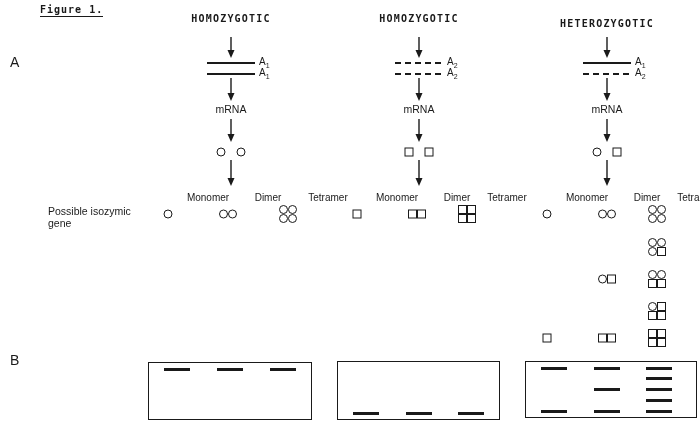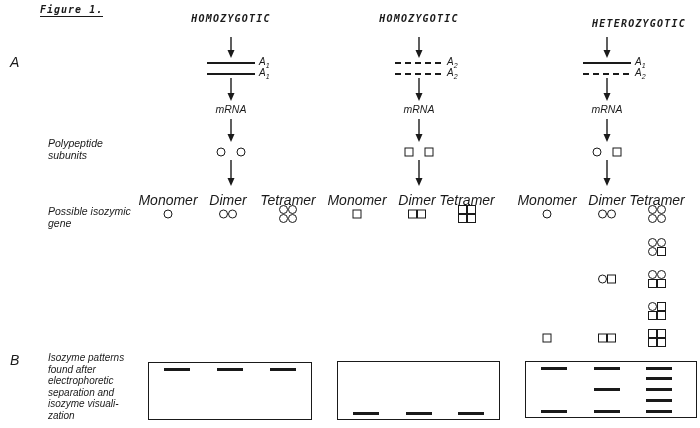--- a/index.html
+++ b/index.html
@@ -1,27 +1,27 @@
 <!DOCTYPE html>
 <html style="--ink: #1a1a1a; --paper: #ffffff;"><head>
 <meta charset="utf-8">
 <style>
   :root { --ink:#1a1a1a; --paper:#ffffff; }
   html,body { margin:0; padding:0; background:#e8e8e8; }
   #page { position:relative; width:700px; height:428px; background:var(--paper);
-          font-family:"Liberation Sans",sans-serif; color:var(--ink); overflow:hidden;font-style:italic; }
+          font-family:"Liberation Sans",sans-serif; color:var(--ink); overflow:hidden; }
   .mono { font-family:"DejaVu Sans Mono",monospace; font-weight:bold; }
   .figure-label { position:absolute; left:40px; top:4px; font-size:10px; letter-spacing:1px;
                   border-bottom:1.5px solid var(--ink); padding-bottom:1px; }
   .sec { position:absolute; font-size:14px; }
   .lbl { position:absolute; font-size:10.5px; line-height:12px; }
   .lbl-sm { position:absolute; font-size:10px; line-height:11.5px; }
   .title { position:absolute; transform:translateX(-50%); font-size:10px; letter-spacing:1.2px; white-space:nowrap; }
   .mrna { position:absolute; transform:translateX(-50%); font-size:10.5px; }
-  .fhdr { position:absolute; transform:translateX(-50%); font-size:14px; white-space:nowrap; }
+  .fhdr { position:absolute; transform:translateX(-50%); font-size:10px; white-space:nowrap;margin-left:40px; }
   .allele-line { position:absolute; height:1.6px; width:48px; }
   .allele-line.solid { background:var(--ink); }
   .allele-line.dashed { background:repeating-linear-gradient(to right, var(--ink) 0 6px, transparent 6px 10px); }
   .allele-lab { position:absolute; font-size:10px; white-space:nowrap; }
   .allele-lab sub { font-size:7px; }
   .shp { width:9px; height:9px; border:1.5px solid var(--ink); box-sizing:border-box; background:var(--paper); }
   .circ { border-radius:50%; }
   .grp { position:absolute; transform:translate(-50%,-50%); display:flex; }
   .grp.tetramer { display:grid; grid-template-columns:repeat(2,9px); }
   .gel { position:absolute; border:1.5px solid var(--ink); box-sizing:border-box; background:var(--paper); }
@@ -31,38 +31,26 @@
 </head>
 <body>
 
 <div id="page">
   <div class="figure-label mono">Figure 1.</div>
 
   <div class="sec" style="left:10px;top:54px">A</div>
   <div class="sec" style="left:10px;top:352px">B</div>
 
 
-  <div class="lbl" style="left:48px;top:137px">
-    <div>Polypeptide</div>
-    <div>subunits</div>
-  </div>
 
   <div class="lbl" style="left:48px;top:205px">
     <div>Possible isozymic</div>
     <div>gene</div>
   </div>
 
-  <div class="lbl-sm" style="left:48px;top:352px">
-    <div>Isozyme patterns</div>
-    <div>found after</div>
-    <div>electrophoretic</div>
-    <div>separation and</div>
-    <div>isozyme visuali-</div>
-    <div>zation</div>
-  </div>
 
   <div id="diagram">
       <div class="title mono" style="position: absolute; left: 231px; top: 13px;">HOMOZYGOTIC</div>
       <svg width="12" height="21" class="arrow" style="left: 225px; top: 37px;">
         <line x1="6" y1="0" x2="6" y2="15" stroke="#1a1a1a" stroke-width="1.4"></line>
         <polygon points="6,21 2.5,13 9.5,13" fill="#1a1a1a"></polygon>
       </svg>
       <svg width="12" height="23" class="arrow" style="left: 225px; top: 78px;">
         <line x1="6" y1="0" x2="6" y2="17" stroke="#1a1a1a" stroke-width="1.4"></line>
         <polygon points="6,23 2.5,15 9.5,15" fill="#1a1a1a"></polygon>
@@ -147,21 +135,21 @@
       <div class="grp tetramer" style="left: 467px; top: 214px;">
         <div class="shp sq"></div>
         <div class="shp sq"></div>
         <div class="shp sq"></div>
         <div class="shp sq"></div>
       </div>
       <div class="gel" style="position: absolute; left: 337px; top: 361px; width: 163px; height: 59px;"></div>
       <div class="band" style="position: absolute; left: 366px; top: 412px;"></div>
       <div class="band" style="position: absolute; left: 419px; top: 412px;"></div>
       <div class="band" style="position: absolute; left: 471px; top: 412px;"></div>
-      <div class="title mono" style="position: absolute; left: 639px; top: 18px;">HETEROZYGOTIC</div>
+      <div class="title mono" style="position: absolute; left: 607px; top: 18px;">HETEROZYGOTIC</div>
       <svg width="12" height="21" class="arrow" style="left: 601px; top: 37px;">
         <line x1="6" y1="0" x2="6" y2="15" stroke="#1a1a1a" stroke-width="1.4"></line>
         <polygon points="6,21 2.5,13 9.5,13" fill="#1a1a1a"></polygon>
       </svg>
       <svg width="12" height="23" class="arrow" style="left: 601px; top: 78px;">
         <line x1="6" y1="0" x2="6" y2="17" stroke="#1a1a1a" stroke-width="1.4"></line>
         <polygon points="6,23 2.5,15 9.5,15" fill="#1a1a1a"></polygon>
       </svg>
       <svg width="12" height="23" class="arrow" style="left: 601px; top: 119px;">
         <line x1="6" y1="0" x2="6" y2="17" stroke="#1a1a1a" stroke-width="1.4"></line>

